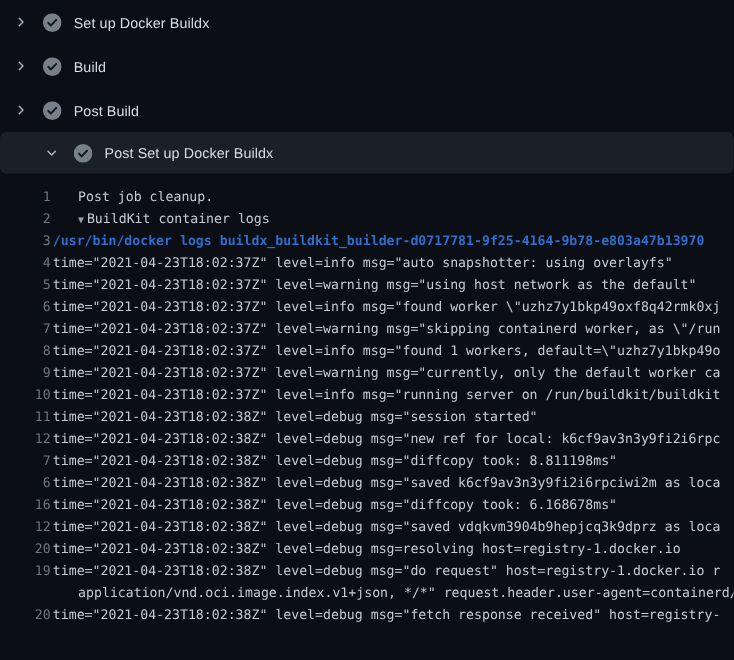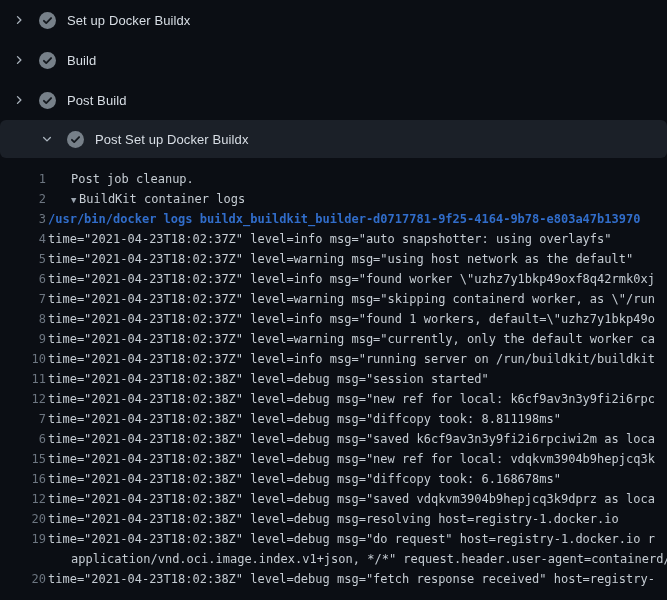--- a/index.html
+++ b/index.html
@@ -114,21 +114,20 @@
       <div class="log-row"><span class="gutter">5</span><span class="lcontent ind1">time="2021-04-23T18:02:37Z" level=warning msg="using host network as the default"</span></div>
       <div class="log-row"><span class="gutter">6</span><span class="lcontent ind1">time="2021-04-23T18:02:37Z" level=info msg="found worker \"uzhz7y1bkp49oxf8q42rmk0xj</span></div>
       <div class="log-row"><span class="gutter">7</span><span class="lcontent ind1">time="2021-04-23T18:02:37Z" level=warning msg="skipping containerd worker, as \"/run</span></div>
       <div class="log-row"><span class="gutter">8</span><span class="lcontent ind1">time="2021-04-23T18:02:37Z" level=info msg="found 1 workers, default=\"uzhz7y1bkp49o</span></div>
       <div class="log-row"><span class="gutter">9</span><span class="lcontent ind1">time="2021-04-23T18:02:37Z" level=warning msg="currently, only the default worker ca</span></div>
       <div class="log-row"><span class="gutter">10</span><span class="lcontent ind1">time="2021-04-23T18:02:37Z" level=info msg="running server on /run/buildkit/buildkit</span></div>
       <div class="log-row"><span class="gutter">11</span><span class="lcontent ind1">time="2021-04-23T18:02:38Z" level=debug msg="session started"</span></div>
       <div class="log-row"><span class="gutter">12</span><span class="lcontent ind1">time="2021-04-23T18:02:38Z" level=debug msg="new ref for local: k6cf9av3n3y9fi2i6rpc</span></div>
       <div class="log-row"><span class="gutter">7</span><span class="lcontent ind1">time="2021-04-23T18:02:38Z" level=debug msg="diffcopy took: 8.811198ms"</span></div>
       <div class="log-row"><span class="gutter">6</span><span class="lcontent ind1">time="2021-04-23T18:02:38Z" level=debug msg="saved k6cf9av3n3y9fi2i6rpciwi2m as loca</span></div>
-      <div class="log-row"><span class="gutter">15</span><span class="lcontent ind1">time="2021-04-23T18:02:38Z" level=debug msg="new ref for local: vdqkvm3904b9hepjcq3k</span></div>
       <div class="log-row"><span class="gutter">16</span><span class="lcontent ind1">time="2021-04-23T18:02:38Z" level=debug msg="diffcopy took: 6.168678ms"</span></div>
       <div class="log-row"><span class="gutter">12</span><span class="lcontent ind1">time="2021-04-23T18:02:38Z" level=debug msg="saved vdqkvm3904b9hepjcq3k9dprz as loca</span></div>
       <div class="log-row"><span class="gutter">20</span><span class="lcontent ind1">time="2021-04-23T18:02:38Z" level=debug msg=resolving host=registry-1.docker.io</span></div>
       <div class="log-row"><span class="gutter">19</span><span class="lcontent ind1">time="2021-04-23T18:02:38Z" level=debug msg="do request" host=registry-1.docker.io r</span></div>
       <div class="log-row"><span class="gutter"></span><span class="lcontent">application/vnd.oci.image.index.v1+json, */*" request.header.user-agent=containerd/1.4</span></div>
       <div class="log-row"><span class="gutter">20</span><span class="lcontent ind1">time="2021-04-23T18:02:38Z" level=debug msg="fetch response received" host=registry-</span></div>
     </div>
 </div>
 
 </body></html>

